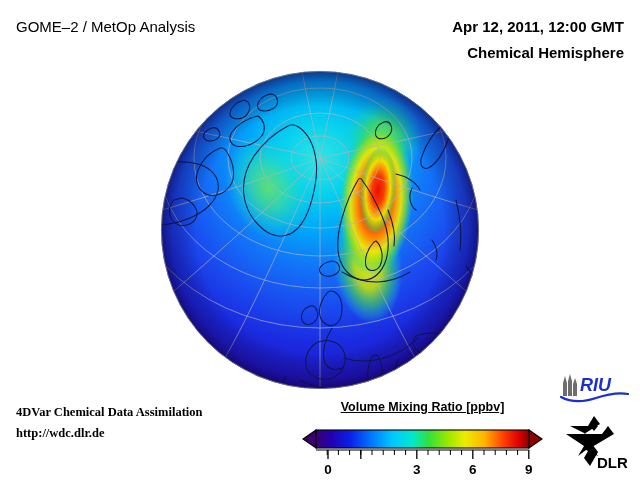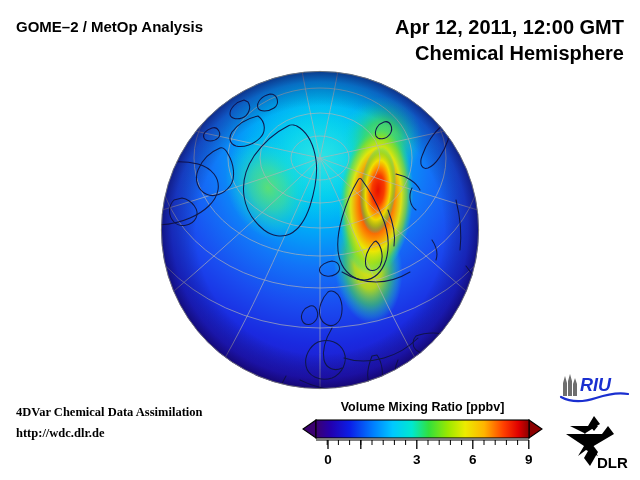--- a/index.html
+++ b/index.html
@@ -16,29 +16,29 @@
     font-family: "Liberation Sans", sans-serif;
     color: #000000;
   }
 
   
   .hdr-left {
     position: absolute;
     left: 16px;
     top: 14px;
     font-size: 15px;
-    font-weight: bold;
+    font-weight: normal;
     line-height: 26px;
     white-space: nowrap;
   }
   .hdr-right {
     position: absolute;
     right: 16px;
     top: 14px;
-    font-size: 20px;
+    font-size: 15px;
     font-weight: bold;
     line-height: 26px;
     text-align: right;
     white-space: nowrap;
   }
   .hdr-left div, .hdr-right div { white-space: nowrap; }
   sub { font-size: 10px; }
 
   
   #globe-wrap {
@@ -66,22 +66,23 @@
   #colorbar-block {
     position: absolute;
     left: 300px;
     top: 400px;
     width: 245px;
   }
   #cb-title {
     font-size: 12.5px;
     font-weight: bold;
     text-align: center;
-    margin-bottom: 4px;
+    margin-bottom: 14px;
     white-space: nowrap;
+    text-decoration: underline;
   }
   #cb-svg { display: block; }
 
   
   #riu-logo {
     position: absolute;
     left: 558px;
     top: 372px;
   }
   #dlr-logo {

